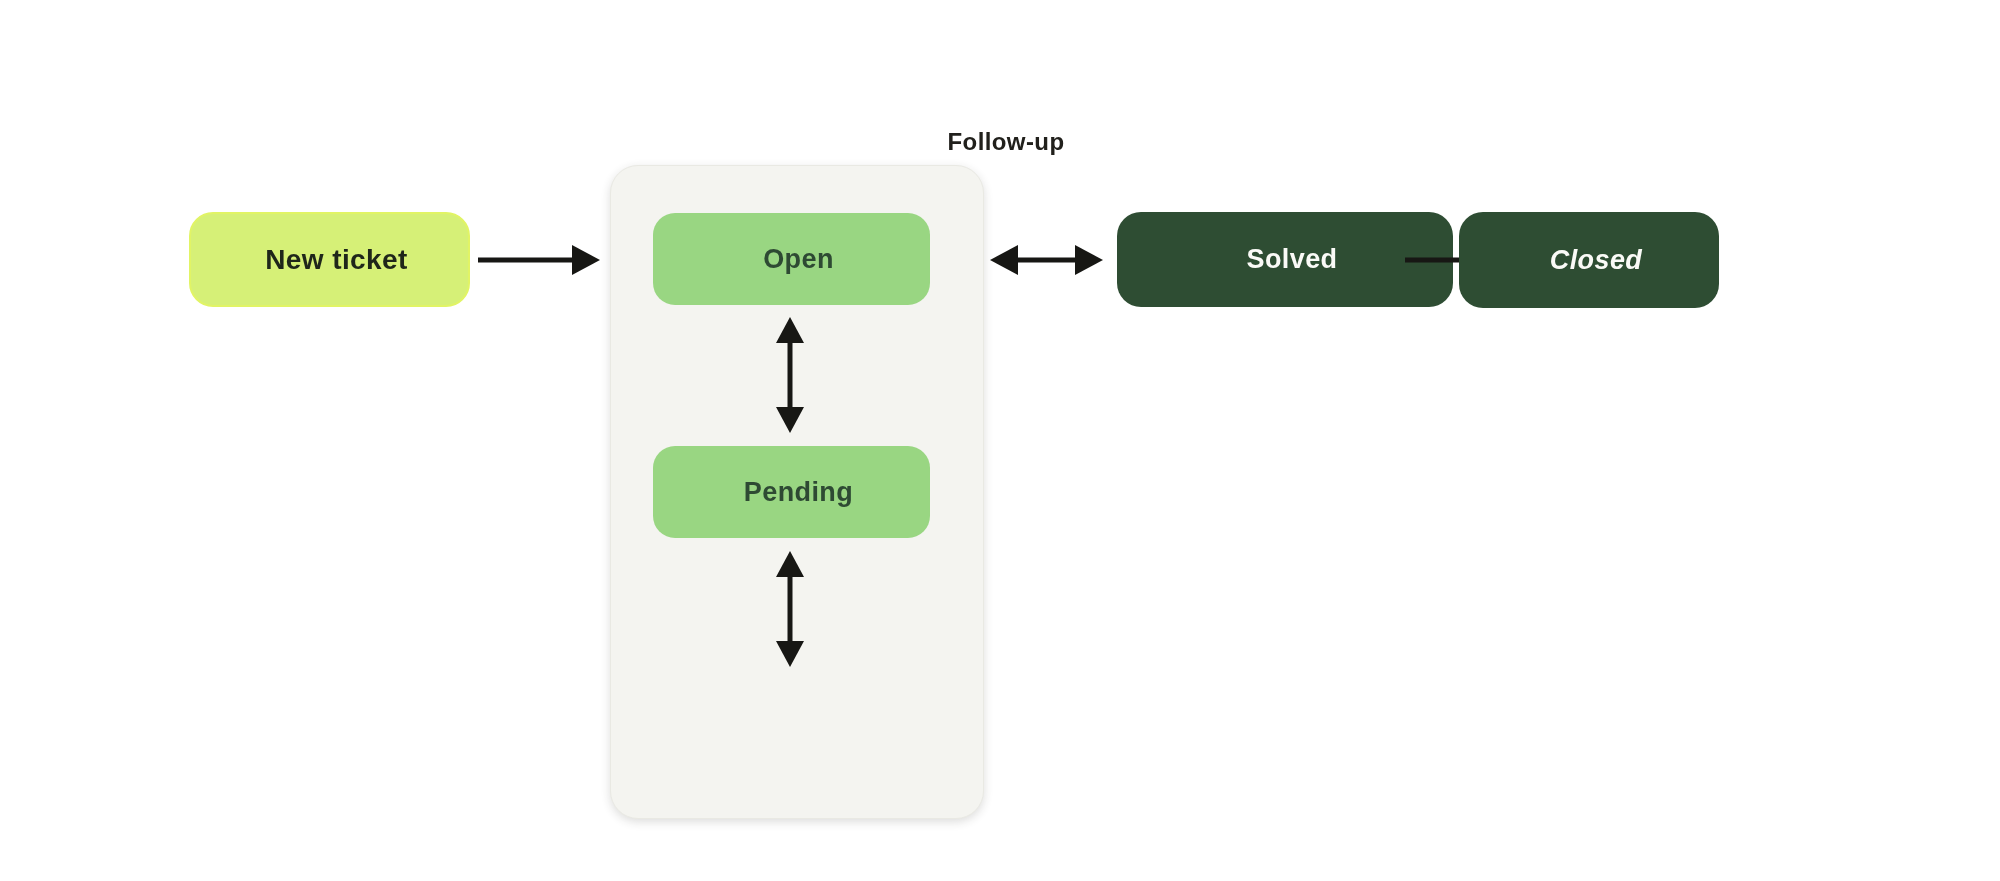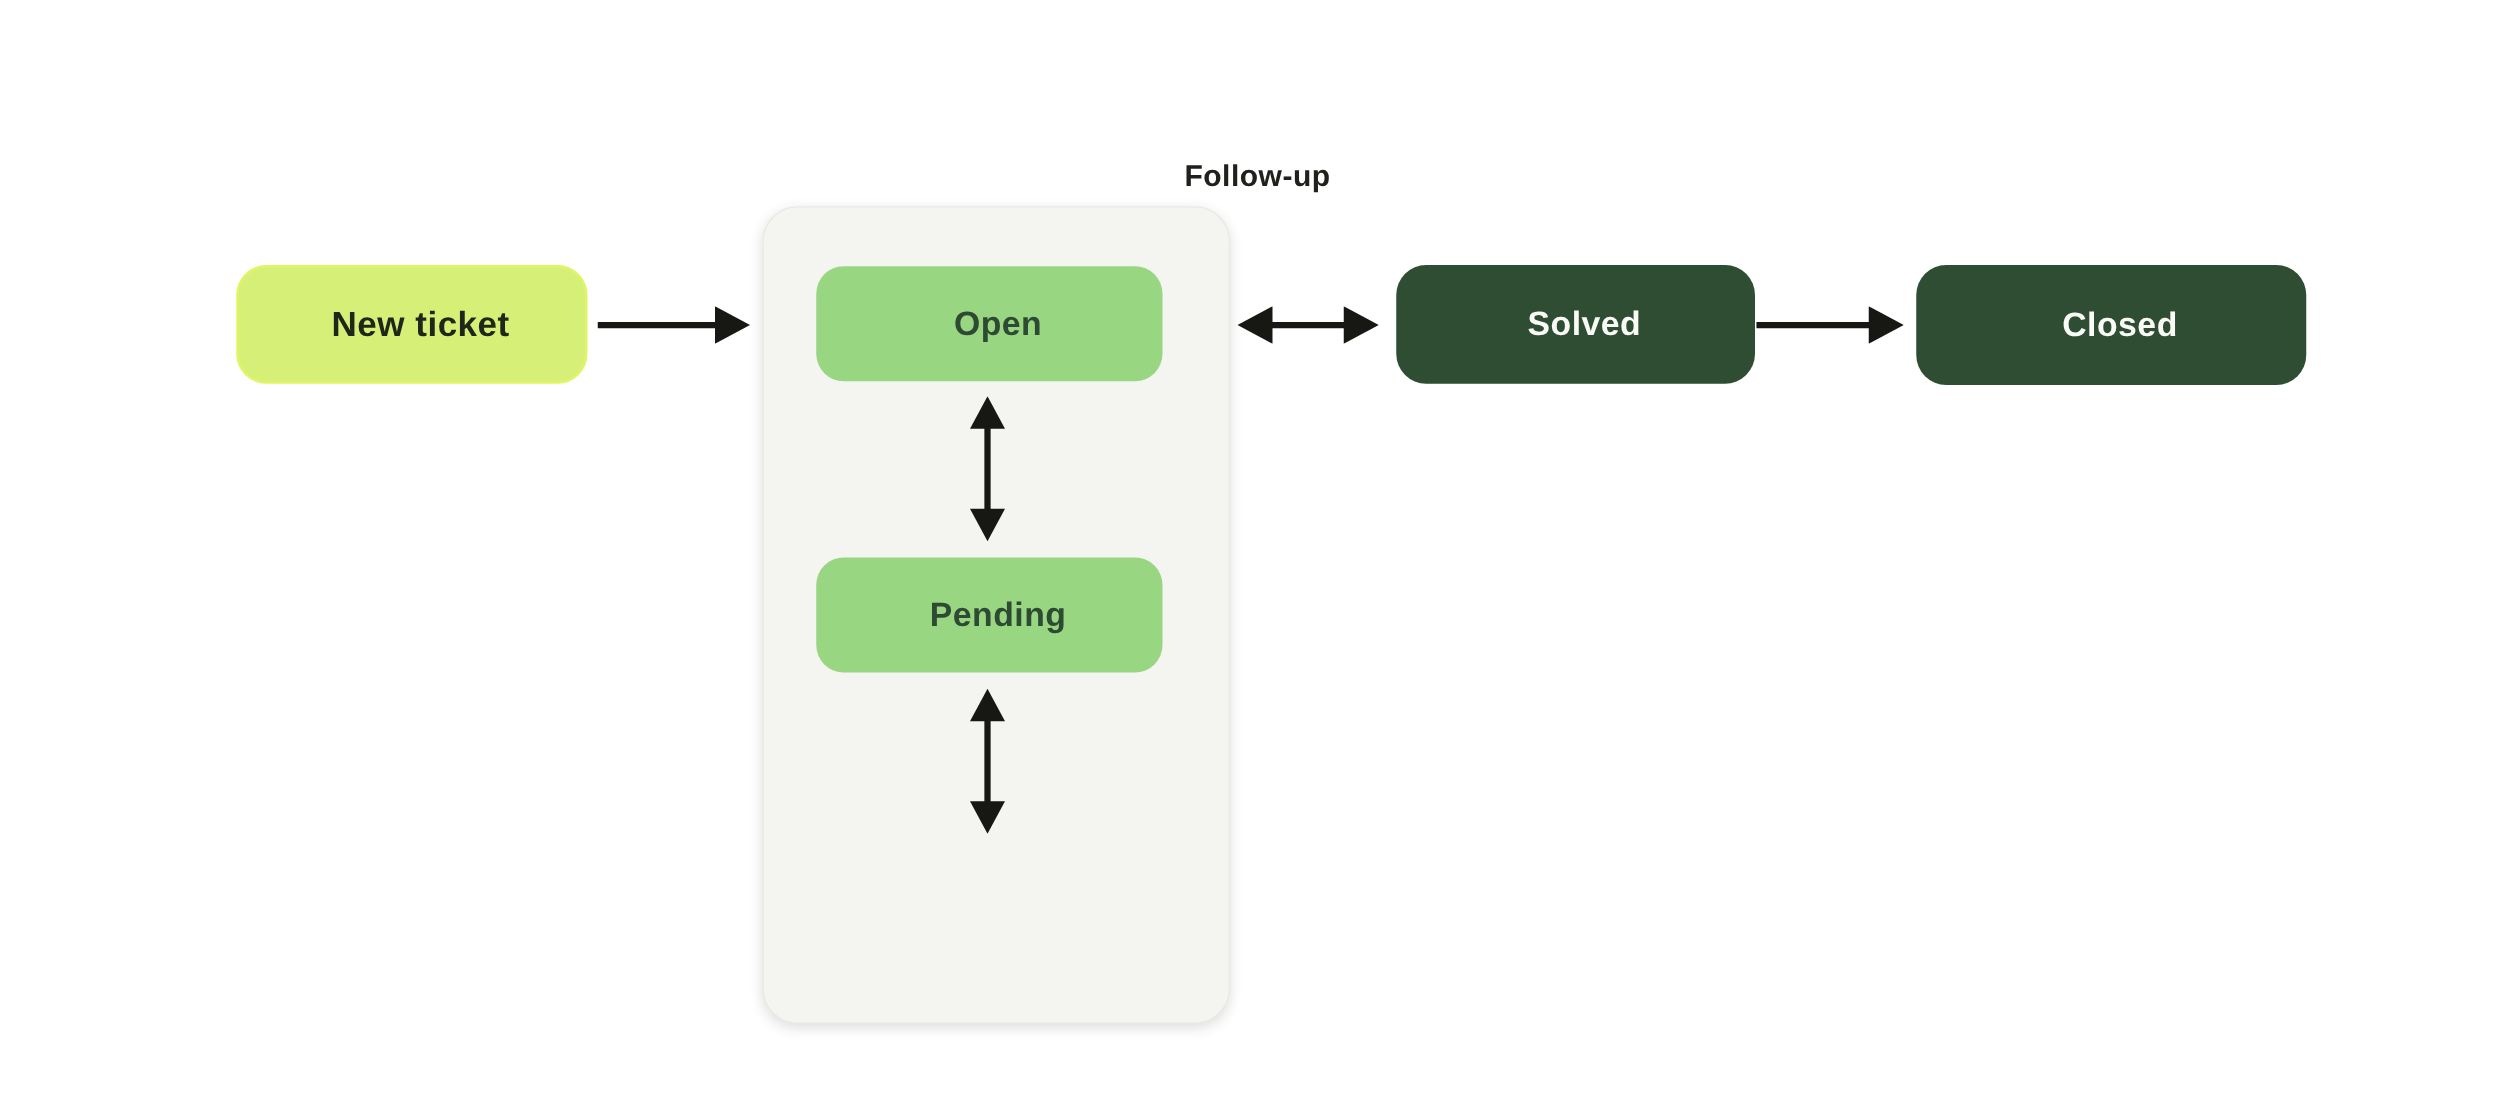--- a/index.html
+++ b/index.html
@@ -52,22 +52,22 @@
   }
   .node-open    { top: 213px; }
   .node-pending { top: 446px; }
   .node-onhold  { top: 679px; }
   .node-dark {
     background: #2e4d33;
     border-radius: 24px;
     color: #fafaf7;
     font-weight: 600;
   }
-  .node-solved { left: 1117px; top: 212px; width: 287px; height: 95px; }
-  .node-closed { left: 1533px; top: 212px; width: 312px; height: 96px; }
+  .node-solved { left: 1117px; top: 212px; width: 336px; height: 95px; }
+  .node-closed { left: 1459px; top: 212px; width: 260px; height: 96px; font-style: italic; }
   .followup-label {
     position: absolute;
     left: 906px; top: 80px; width: 200px;
     text-align: center;
     font-size: 24px;
     font-weight: 700;
     letter-spacing: 0.4px;
     color: #21201c;
     margin-top: 48px;
   }

